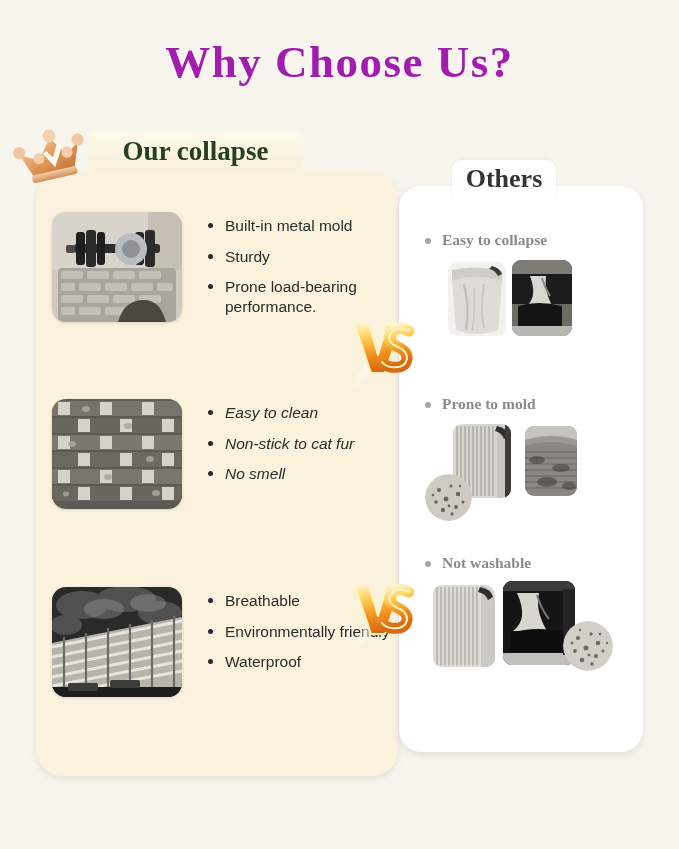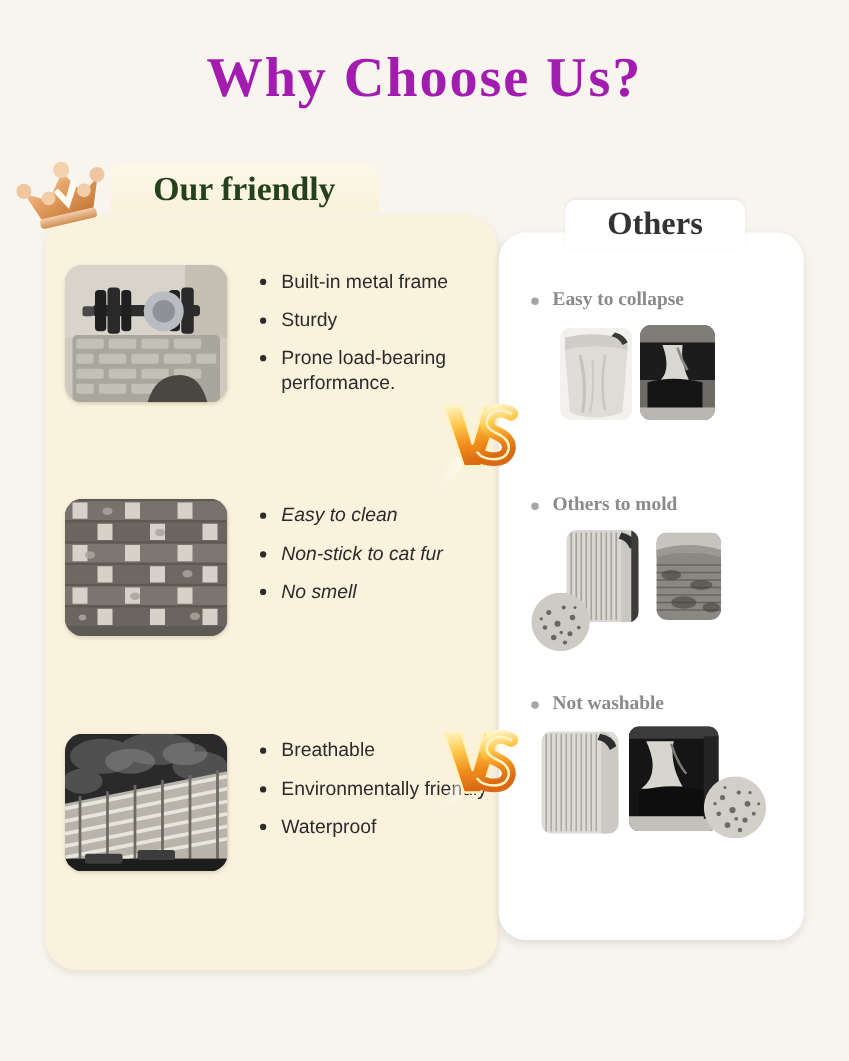--- a/index.html
+++ b/index.html
@@ -67,21 +67,21 @@
   .banner-ours .banner-text {
     font-family: "Liberation Serif", serif;
     font-weight: bold;
     font-size: 27px;
     color: #24401c;
   }
   .banner-others {
     position: absolute;
     left: 452px;
     top: 160px;
-    width: 144px;
+    width: 104px;
     height: 38px;
     background: #ffffff;
     border-radius: 9px 9px 3px 3px;
     display: flex;
     align-items: center;
     justify-content: center;
     box-shadow: 0 -1px 3px rgba(160,155,140,0.12);
   }
   .banner-others .banner-text {
     font-family: "Liberation Serif", serif;
@@ -222,21 +222,21 @@
       <circle cx="73" cy="28" r="6" fill="#f0c6a0"></circle>
       <circle cx="31" cy="38" r="5.5" fill="#f2cda8"></circle>
       <circle cx="60" cy="38" r="5.5" fill="#f2cda8"></circle>
       <circle cx="46" cy="18" r="6.5" fill="#f4d2ae"></circle>
       <path d="M36 34 L45 50 L57 30 L52 27 L45 40 L40 32 Z" fill="#fdfaf2"></path>
     </g>
   </svg>
 </div>
 
 <div class="banner-ours">
-  <span class="banner-text">Our friendly</span>
+  <span class="banner-text">Our collapse</span>
 </div>
 <div class="banner-others">
   <span class="banner-text">Others</span>
 </div>
 
 <div class="row-ours" style="left:52px; top:212px;">
   <div class="thumb">
     <svg viewBox="0 0 130 110" preserveAspectRatio="none">
       <rect width="130" height="110" fill="#cfc9c0"></rect>
       <rect x="0" y="0" width="130" height="58" fill="#d9d4cb"></rect>
@@ -272,21 +272,21 @@
           <rect x="27" y="95" width="22" height="8" rx="2"></rect>
           <rect x="53" y="95" width="22" height="8" rx="2"></rect>
           <rect x="79" y="95" width="22" height="8" rx="2"></rect>
         </g>
         <path d="M66 110 q6 -22 26 -22 q16 0 22 22 z" fill="#4a4741"></path>
       </g>
     </svg>
   </div>
   <div class="bullets-ours">
     <ul>
-      <li>Built-in metal frame</li>
+      <li>Built-in metal mold</li>
       <li>Sturdy</li>
       <li>Prone load-bearing performance.</li>
     </ul>
   </div>
 </div>
 
 <div class="row-ours" style="left:52px; top:399px;font-style:italic;">
   <div class="thumb">
     <svg viewBox="0 0 130 110" preserveAspectRatio="none">
       <rect width="130" height="110" fill="#5d5a54"></rect>
@@ -405,21 +405,21 @@
         <path d="M18 16 q8 22 -4 30 l26 0 q-8 -16 -6 -30 z" fill="#d9d7d2"></path>
         <path d="M30 18 q3 10 8 18" stroke="#8a8883" stroke-width="2" fill="none"></path>
         <path d="M6 46 q20 -6 44 0 l0 22 q-22 8 -44 0 z" fill="#141414"></path>
         <rect x="0" y="66" width="60" height="10" fill="#b9b7b2"></rect>
       </svg>
     </div>
   </div>
 </div>
 
 <div class="group-others" style="top:382px;">
-  <div class="others-label">Others to mold</div>
+  <div class="others-label">Prone to mold</div>
   <div class="others-pics">
     <div class="opic" style="left:28px; top:2px; width:58px; height:74px;">
       <svg viewBox="0 0 58 74" preserveAspectRatio="none">
         <rect width="58" height="74" fill="#d9d7d1"></rect>
         <g stroke="#a7a49e" stroke-width="1.3">
           <path d="M4 2 V72"></path>
             <path d="M8 2 V72"></path>
             <path d="M12 2 V72"></path>
             <path d="M16 2 V72"></path>
           <path d="M20 2 V72"></path>

